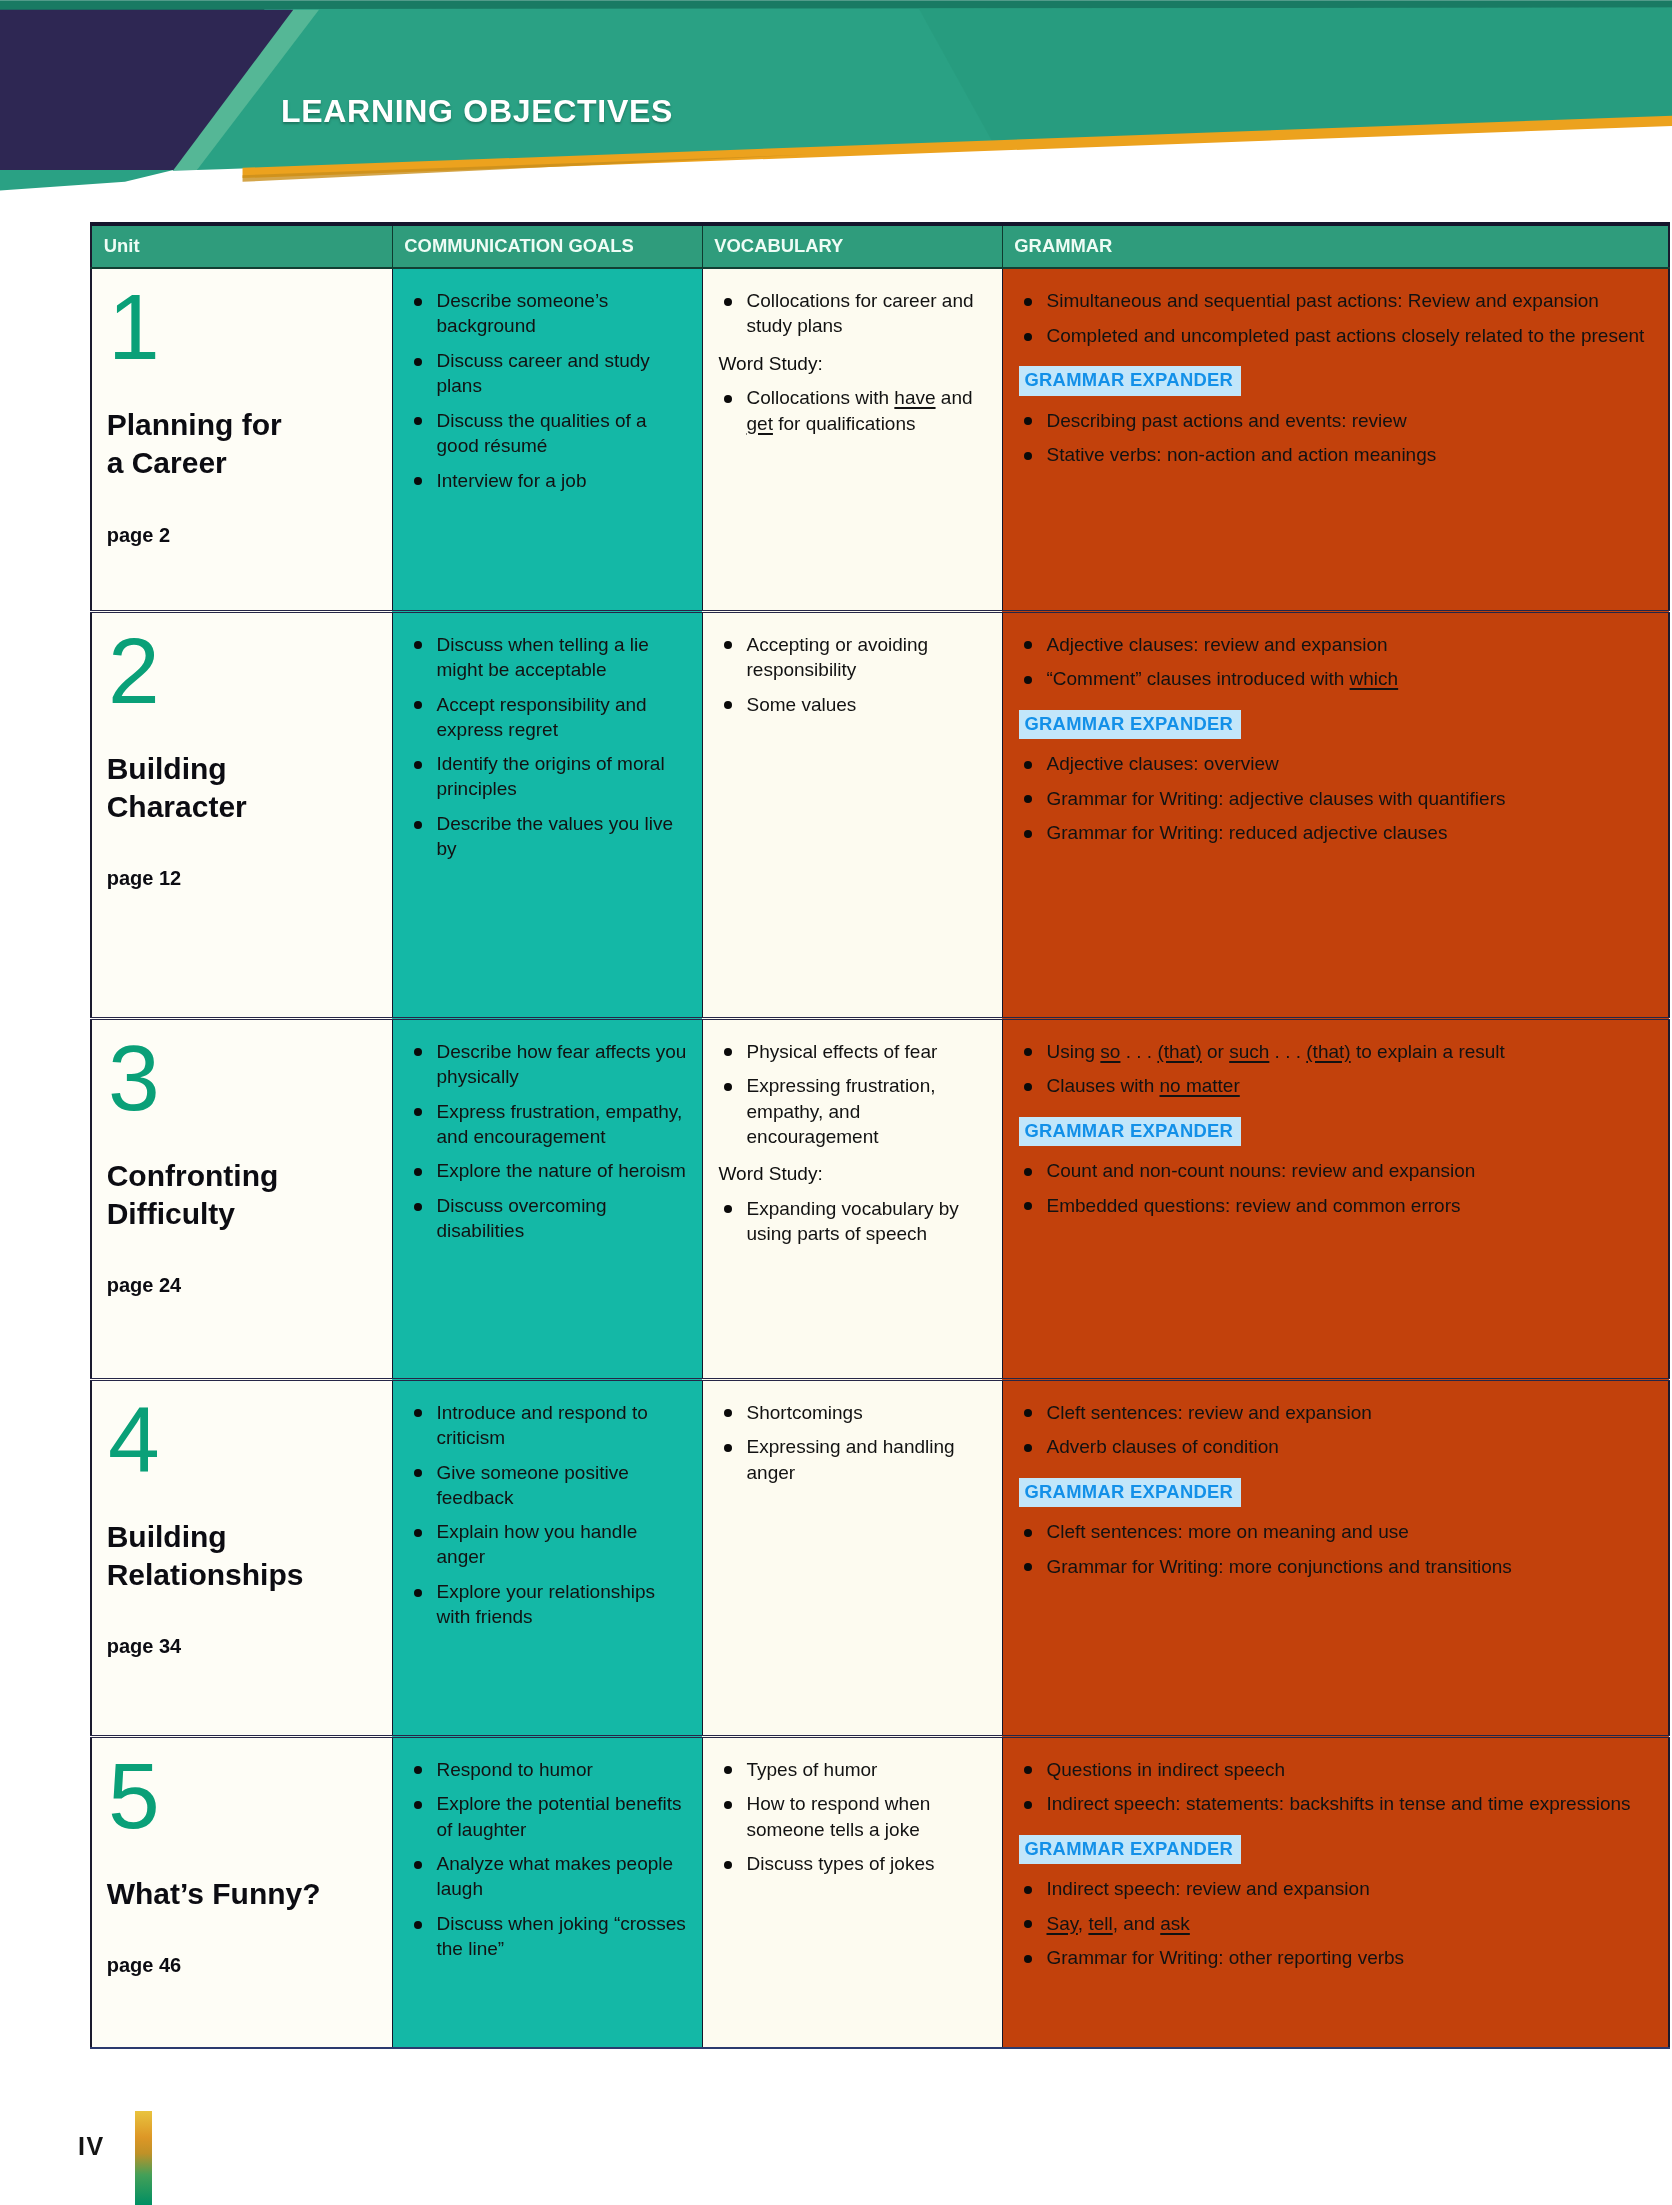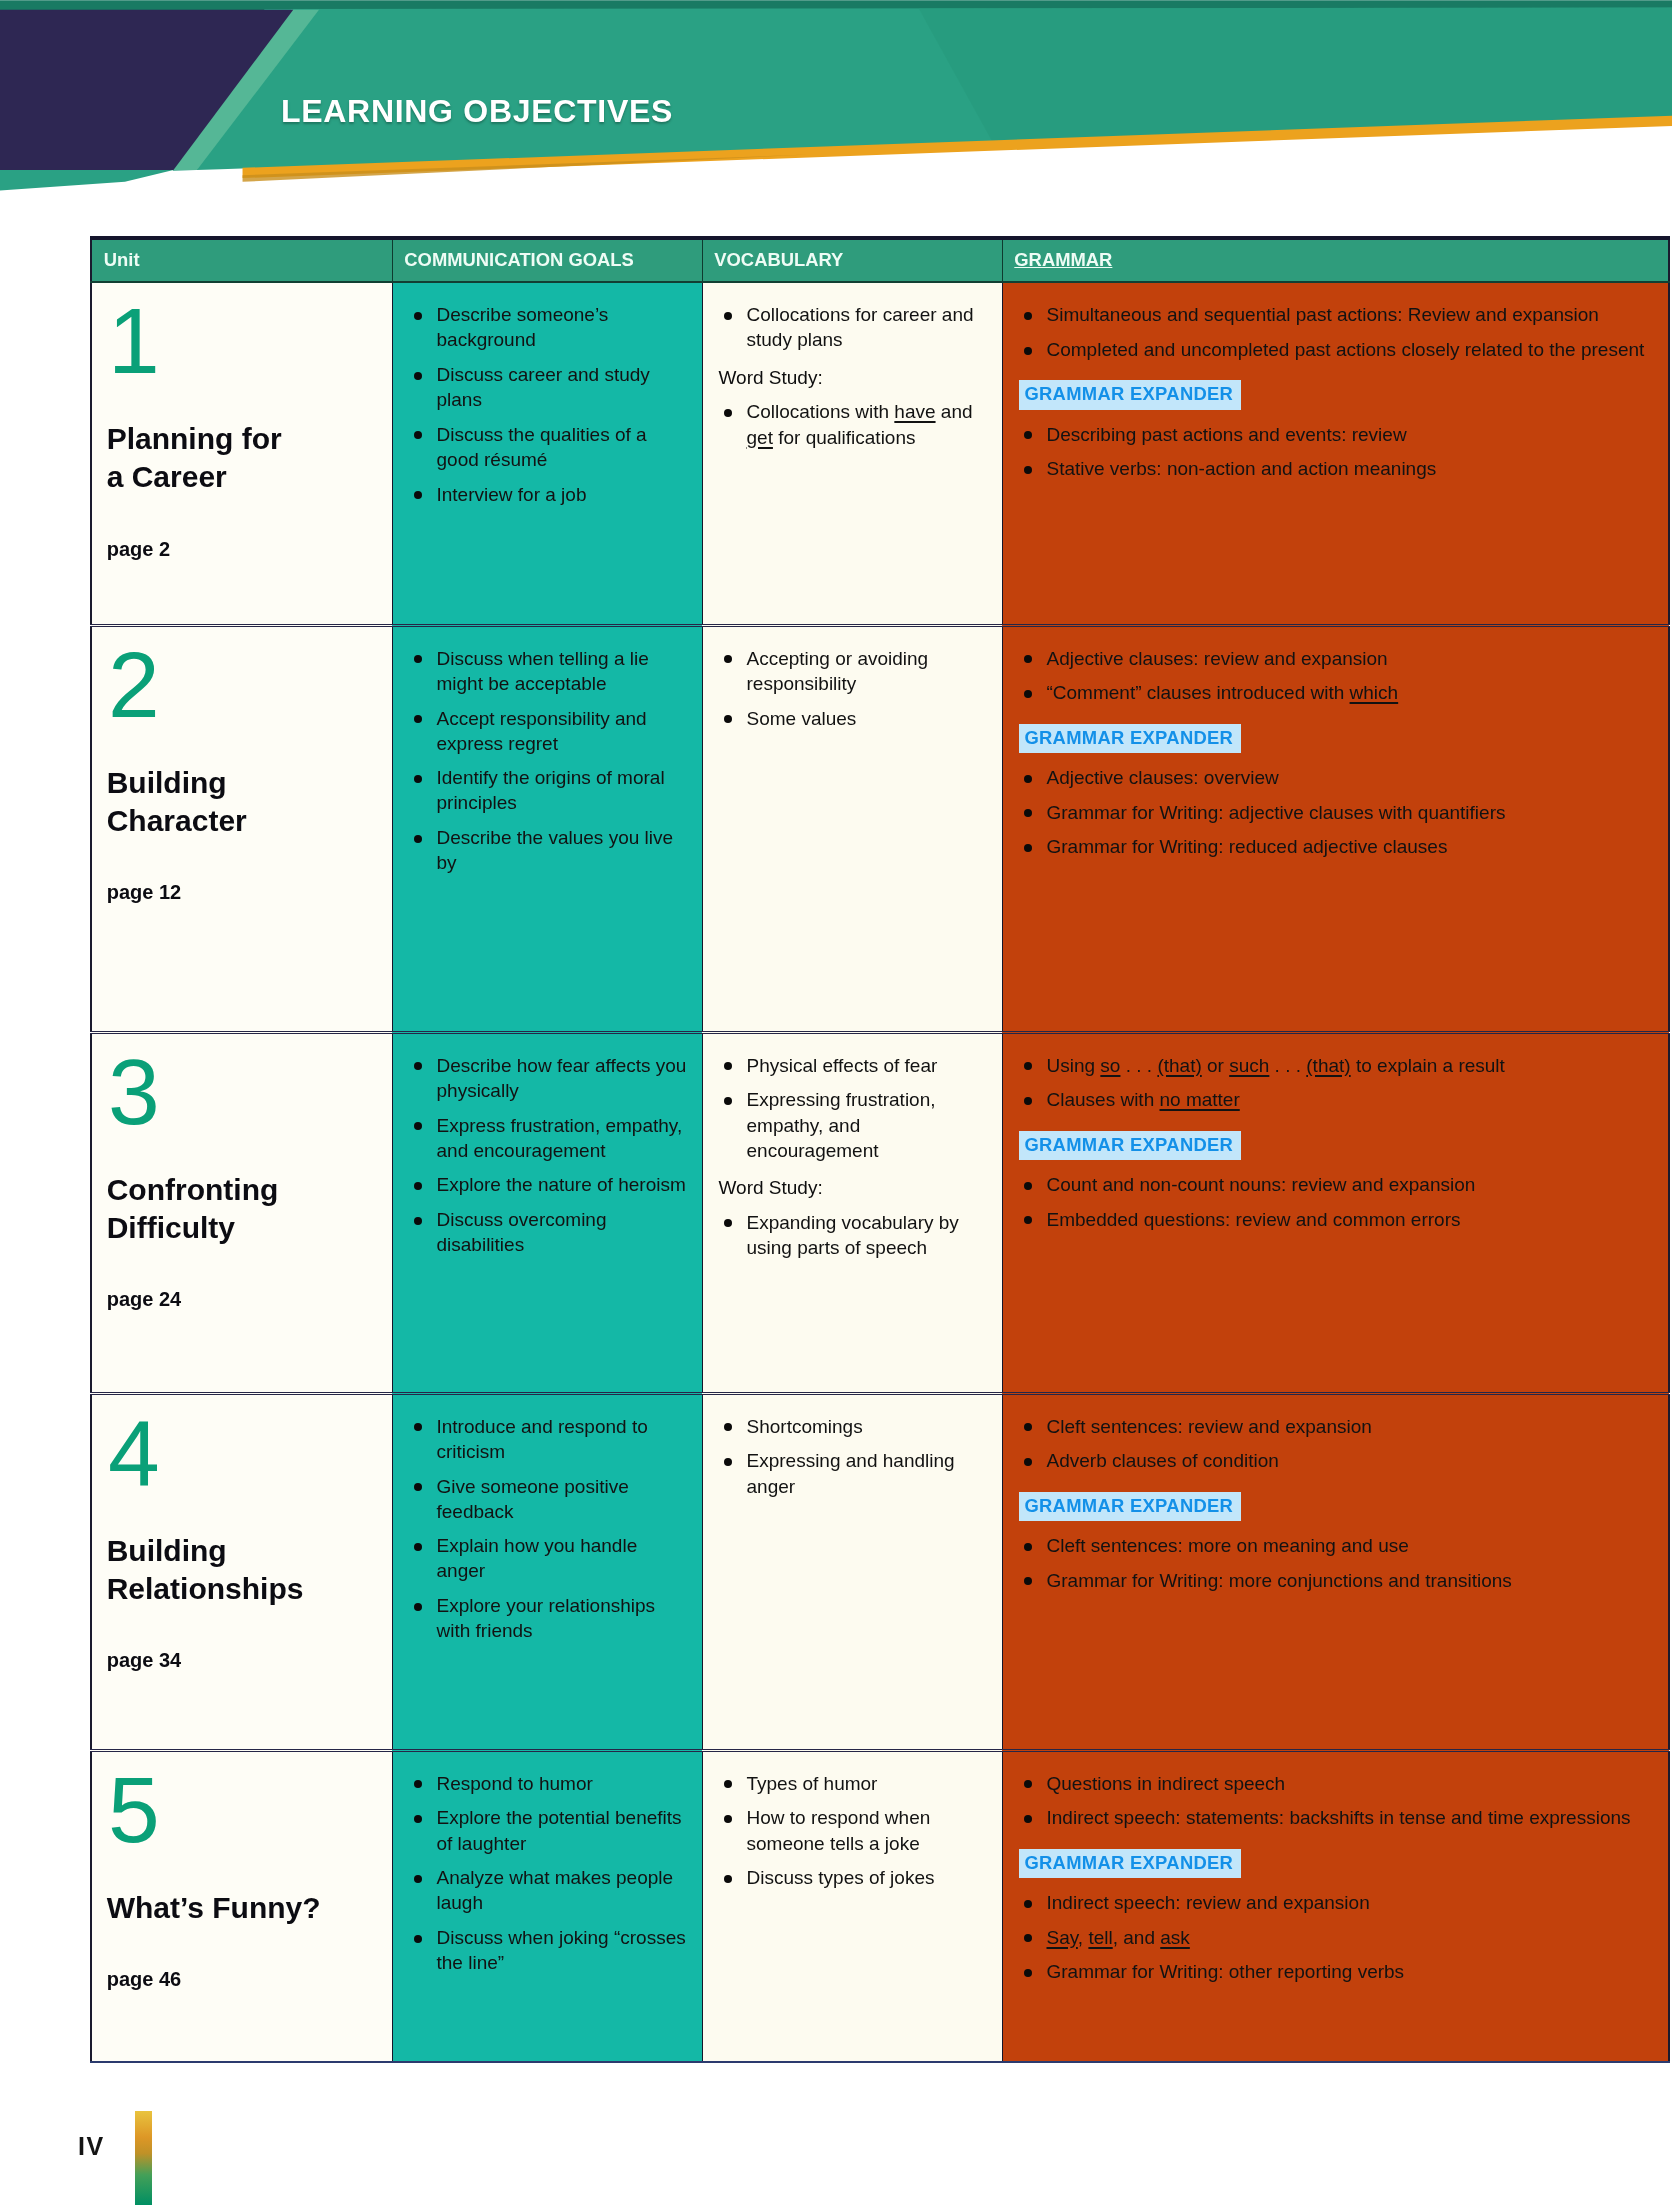--- a/index.html
+++ b/index.html
@@ -12,34 +12,34 @@
   
   .banner{position:absolute;left:0;top:0;width:1672px;height:257px;}
   .banner svg{position:absolute;left:0;top:0;}
   .banner-title{
     position:absolute;left:281px;top:93px;
     font-size:32px;font-weight:bold;color:#ffffff;
     letter-spacing:0.7px;text-shadow:0 1.5px 2.2px rgba(10,40,30,.35);
   }
   
   table.lo{
-    position:absolute;left:90px;top:236px;width:1579px;
+    position:absolute;left:90px;top:222px;width:1579px;
     border-collapse:collapse;table-layout:fixed;
     border-left:2.2px solid #1a1a2e;border-right:2.2px solid #1a1a2e;
     border-top:4.4px solid #15152c;border-bottom:2.9px solid #2b3a6e;
   }
   col.c-unit{width:301px;} col.c-goals{width:310px;}
   col.c-vocab{width:300px;} col.c-grammar{width:667px;}
   th{
     background:#2f9c7c;color:#eefcf5;text-align:left;
     font-size:18.4px;font-weight:bold;height:34px;
     padding:2.9px 10.3px 4.4px 11.8px;
     border-right:1.5px solid #0f3a2f;border-bottom:2.9px solid #123f33;
   }
-  th:last-child{border-right:none;text-decoration:underline;}
+  th:last-child{border-right:none;}
   td{
     vertical-align:top;border-right:1.5px solid #16162a;
     padding:19px 13.2px 14.7px 16px;
   }
   td:last-child{border-right:none;}
   tbody tr:not(:first-child) td{border-top:3.7px double #262647;}
   tbody tr:nth-child(1){height:343px;}
   tbody tr:nth-child(2){height:407px;}
   tbody tr:nth-child(3){height:361px;}
   tbody tr:nth-child(4){height:357px;}

